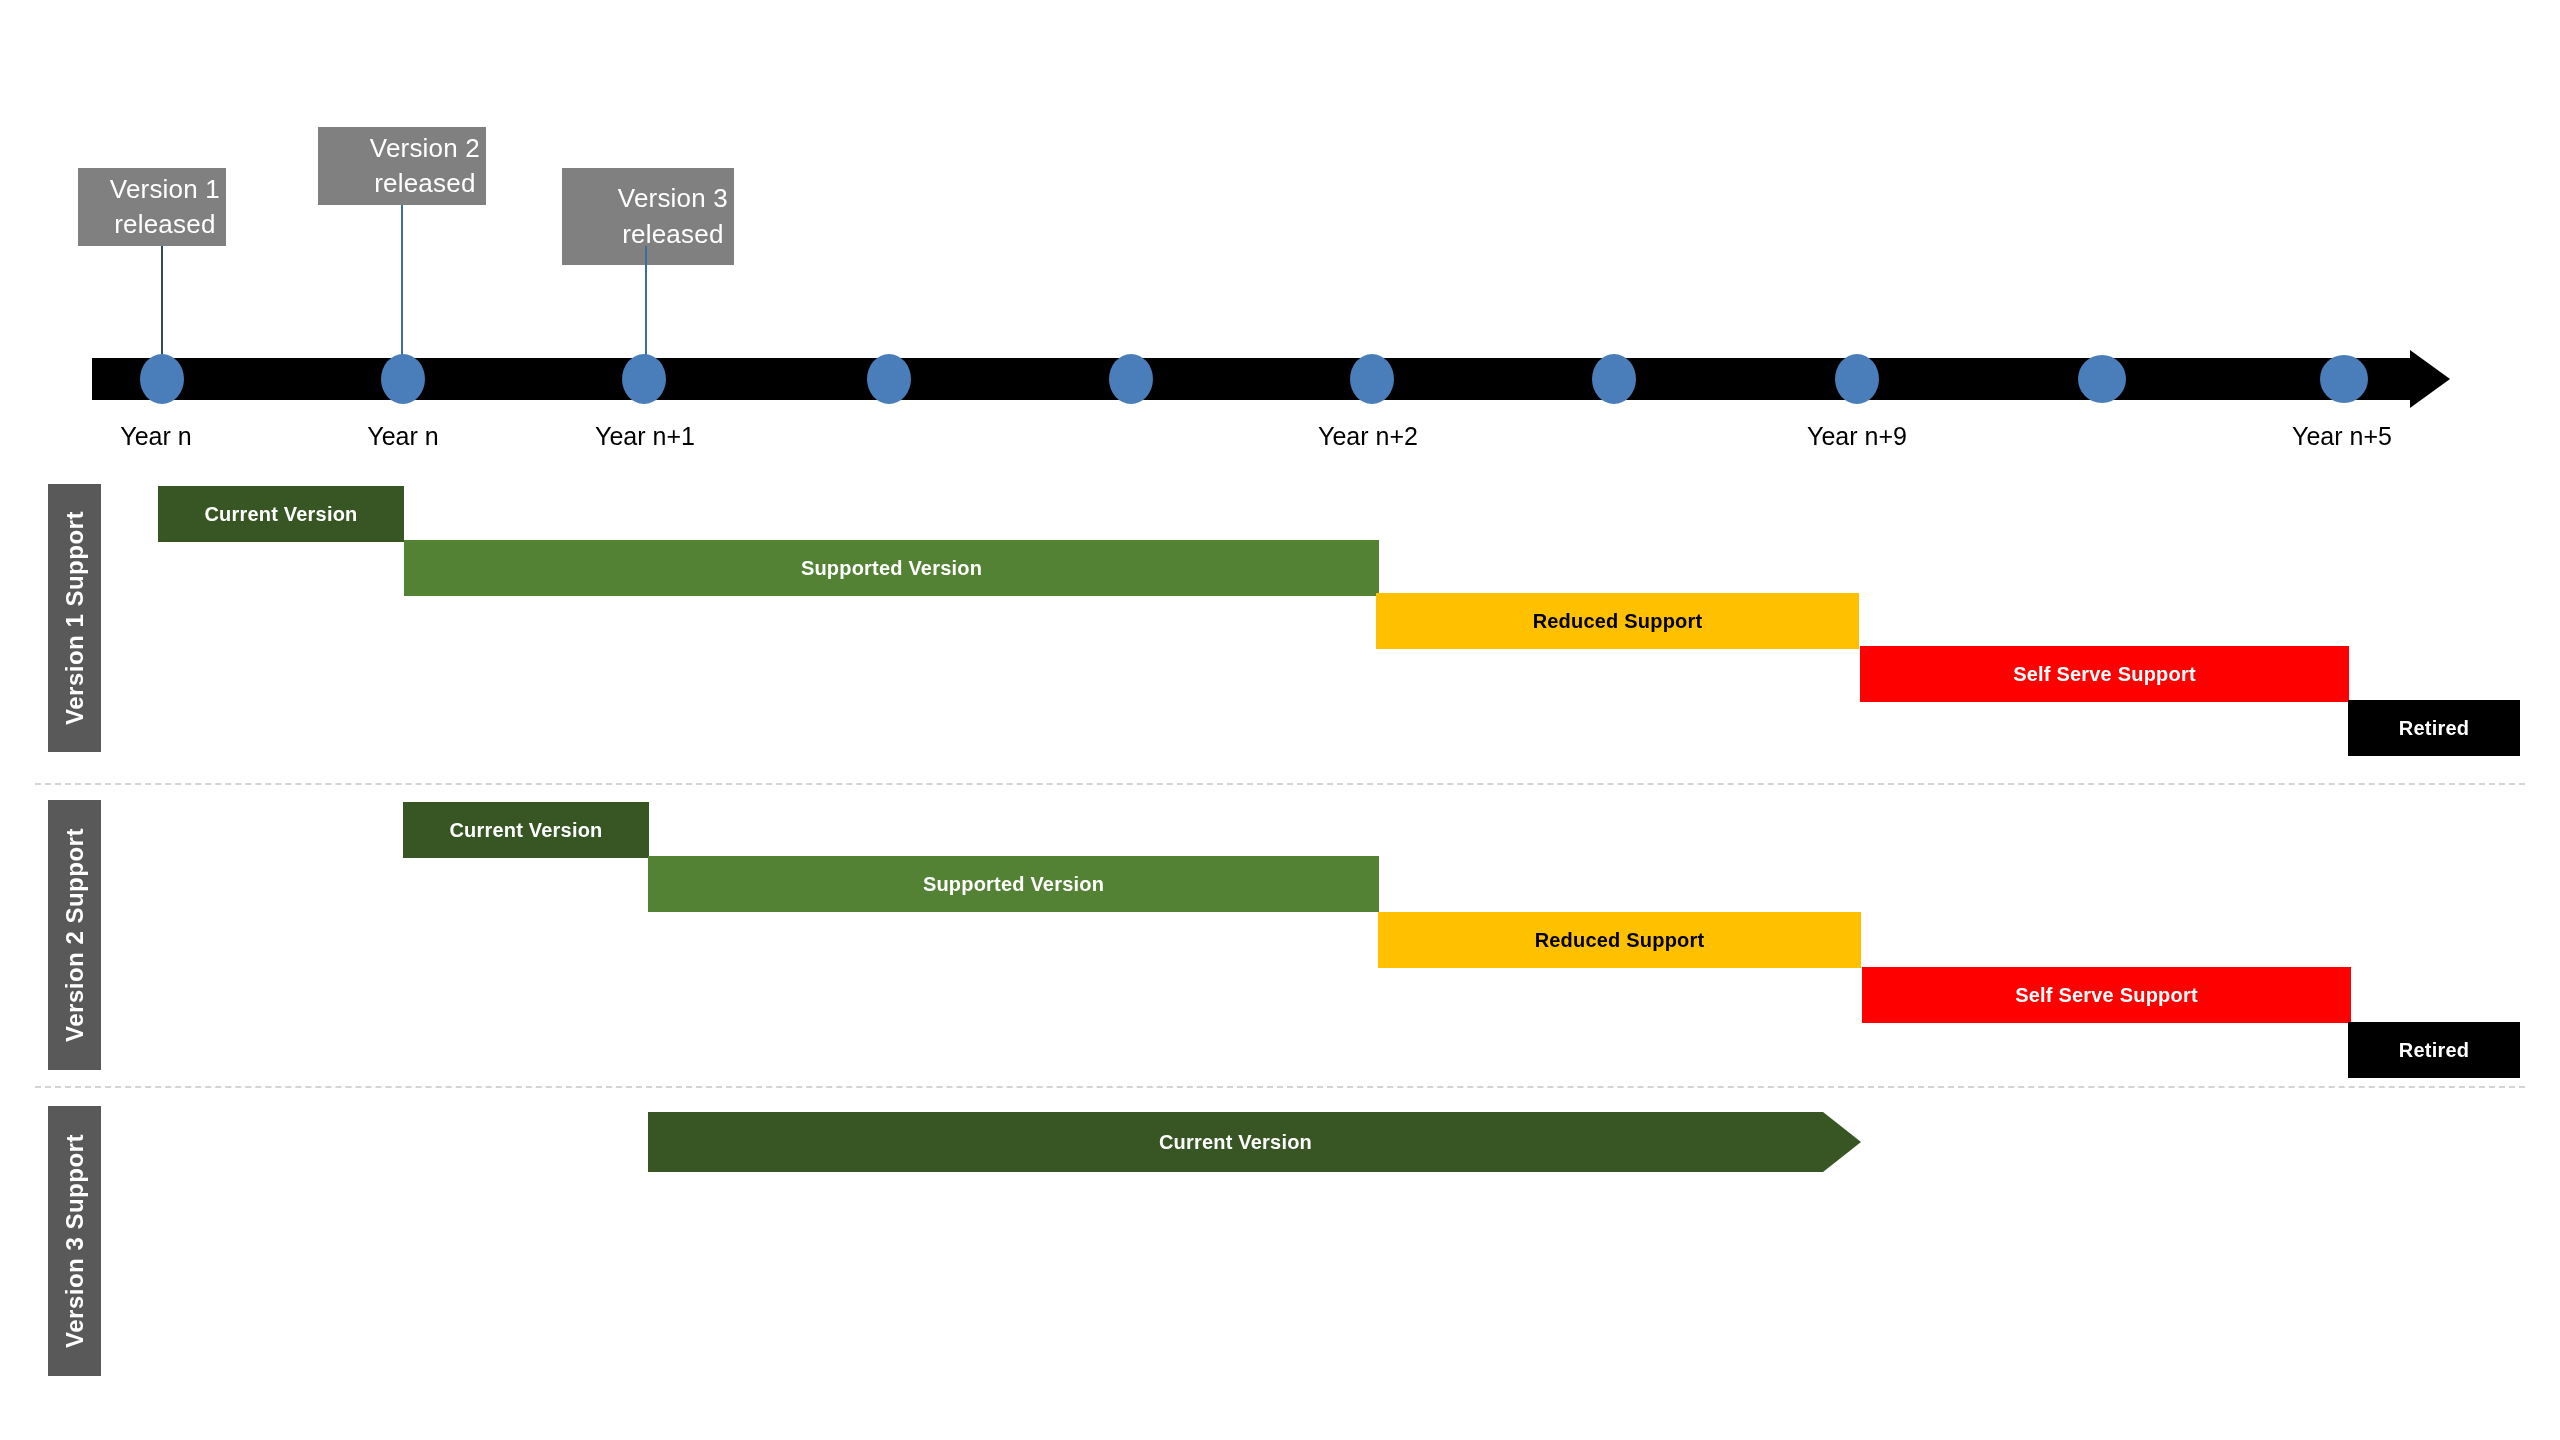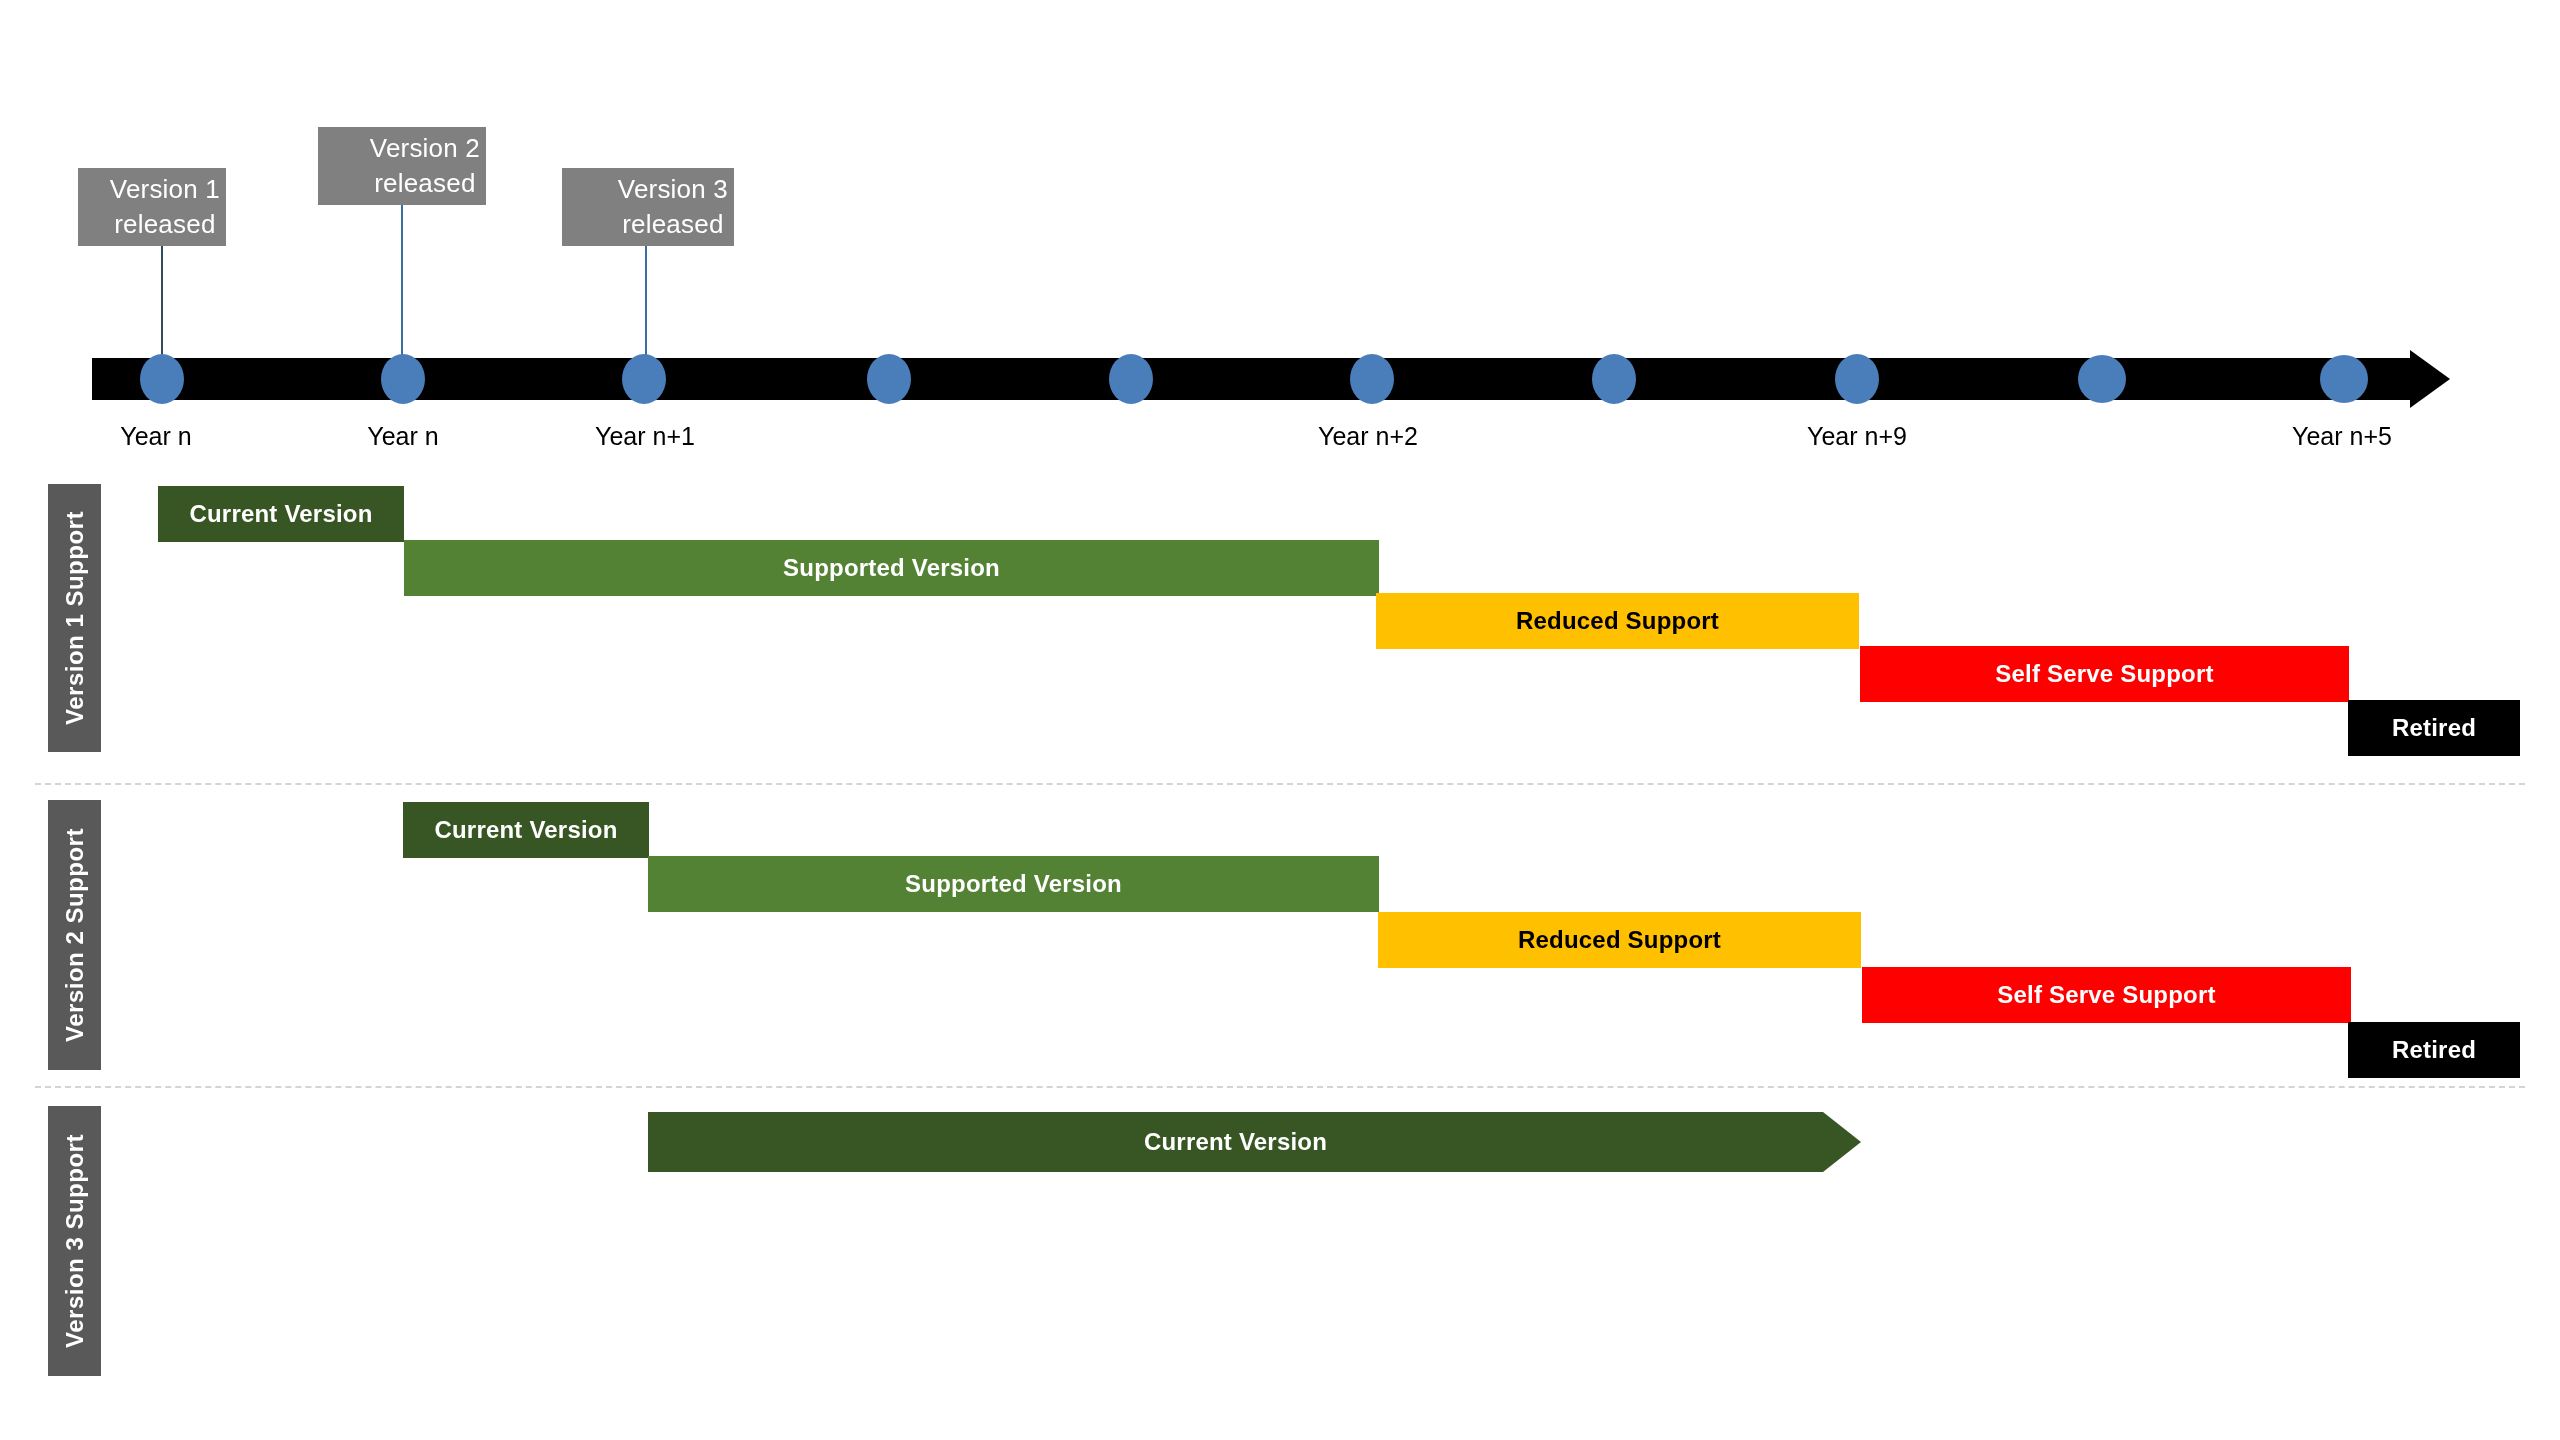--- a/index.html
+++ b/index.html
@@ -75,21 +75,21 @@
     transform: rotate(-90deg);
     white-space: nowrap;
   }
 
   
   .bar {
     position: absolute;
     display: flex;
     align-items: center;
     justify-content: center;
-    font-size: 24px;
+    font-size: 20px;
     font-weight: bold;
     white-space: nowrap;
     letter-spacing: .2px;
   }
   .bar.arrowed {
     clip-path: polygon(0 0, calc(100% - 38px) 0, 100% 50%, calc(100% - 38px) 100%, 0 100%);
     justify-content: center;
     padding-right: 38px;
   }
 
@@ -114,21 +114,21 @@
   <div class="connector dark" style="left:161px; top:246px; height:132px;"></div>
 
   <div class="callout" style="left:318px; top:127px; width:168px; height:78px;">
     <div>
       <div>Version 2</div>
       <div>released</div>
     </div>
   </div>
   <div class="connector" style="left:401px; top:205px; height:173px;"></div>
 
-  <div class="callout" style="left:562px; top:168px; width:172px; height:78px;">
+  <div class="callout" style="left:562px; top:168px; width:172px; height:97px;">
     <div>
       <div>Version 3</div>
       <div>released</div>
     </div>
   </div>
   <div class="connector" style="left:645px; top:246px; height:132px;"></div>
 
   <div class="tl-bar" style="left:92px; top:358px; width:2318px; height:42px;"></div>
   <div class="tl-arrow" style="left:2410px; top:350px;"></div>
 

